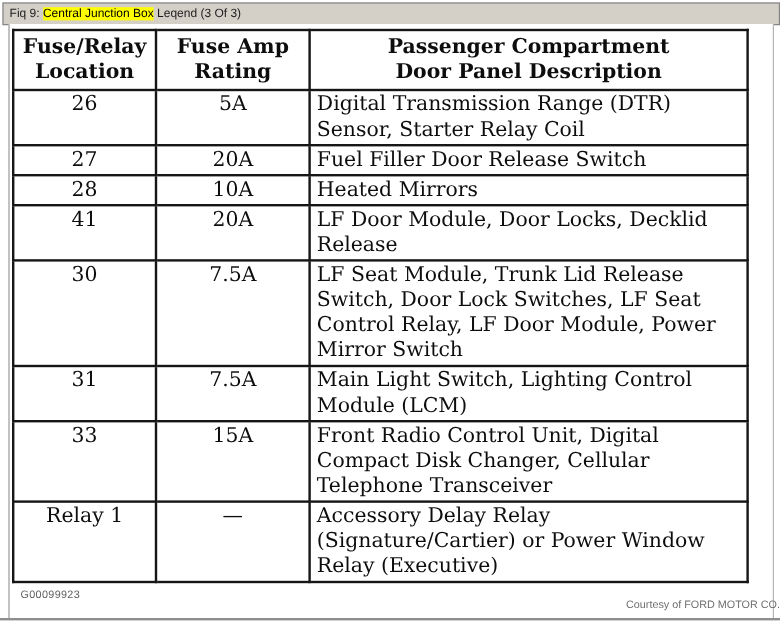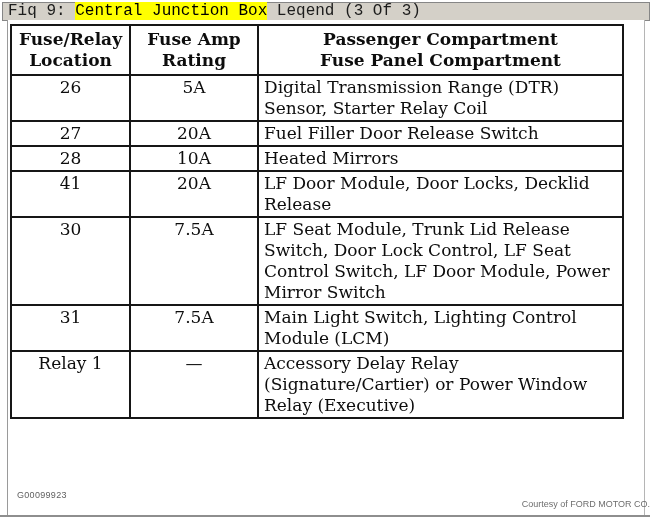--- a/index.html
+++ b/index.html
@@ -9,25 +9,24 @@
     font-family: "Liberation Sans", "DejaVu Sans", sans-serif;
     overflow: hidden;
   }
   .page { position: relative; width: 650px; height: 532px; background: #fff; }
 
   
   .titlebar {
     position: absolute; top: 2px; left: 2px; width: 641px; height: 17px;
     background: #d4d0c8;
     border: 1px solid #868686;
-    font-size: 16px; line-height: 17px;
+    font-size: 10px; line-height: 17px;
     color: #1c1c1c;
     padding-left: 5px;
     white-space: nowrap;
-    font-family: Liberation Mono, monospace;
   }
   .titlebar mark {
     background: #ffff00; color: #000;
     padding: 0;
   }
 
   
   .frame {
     position: absolute; top: 20px; left: 7px; width: 636px; height: 496px;
     border-left: 1px solid #9a9a9a;
@@ -92,21 +91,21 @@
   <table class="fuse">
     <colgroup>
       <col class="c-loc">
         <col class="c-amp">
         <col class="c-desc">
     </colgroup>
     <thead>
       <tr>
         <th><span>Fuse/Relay</span><br><span>Location</span></th>
         <th><span>Fuse Amp</span><br><span>Rating</span></th>
-        <th><span>Passenger Compartment</span><br><span>Fuse Panel Compartment</span></th>
+        <th><span>Passenger Compartment</span><br><span>Door Panel Description</span></th>
       </tr>
     </thead>
     <tbody>
       <tr>
         <td class="loc">26</td>
         <td class="amp">5A</td>
         <td class="desc">Digital Transmission Range (DTR) Sensor, Starter Relay Coil</td>
       </tr>
       <tr>
         <td class="loc">27</td>
@@ -119,26 +118,31 @@
         <td class="desc">Heated Mirrors</td>
       </tr>
       <tr>
         <td class="loc">41</td>
         <td class="amp">20A</td>
         <td class="desc">LF Door Module, Door Locks, Decklid Release</td>
       </tr>
       <tr>
         <td class="loc">30</td>
         <td class="amp">7.5A</td>
-        <td class="desc">LF Seat Module, Trunk Lid Release Switch, Door Lock Control, LF Seat Control Switch, LF Door Module, Power Mirror Switch</td>
+        <td class="desc">LF Seat Module, Trunk Lid Release Switch, Door Lock Switches, LF Seat Control Relay, LF Door Module, Power Mirror Switch</td>
       </tr>
       <tr>
         <td class="loc">31</td>
         <td class="amp">7.5A</td>
         <td class="desc">Main Light Switch, Lighting Control Module (LCM)</td>
+      </tr>
+      <tr>
+        <td class="loc">33</td>
+        <td class="amp">15A</td>
+        <td class="desc">Front Radio Control Unit, Digital Compact Disk Changer, Cellular Telephone Transceiver</td>
       </tr>
       <tr>
         <td class="loc">Relay 1</td>
         <td class="amp">—</td>
         <td class="desc">Accessory Delay Relay (Signature/Cartier) or Power Window Relay (Executive)</td>
       </tr>
     </tbody>
   </table>
 
   <div class="figure-id">G00099923</div>

